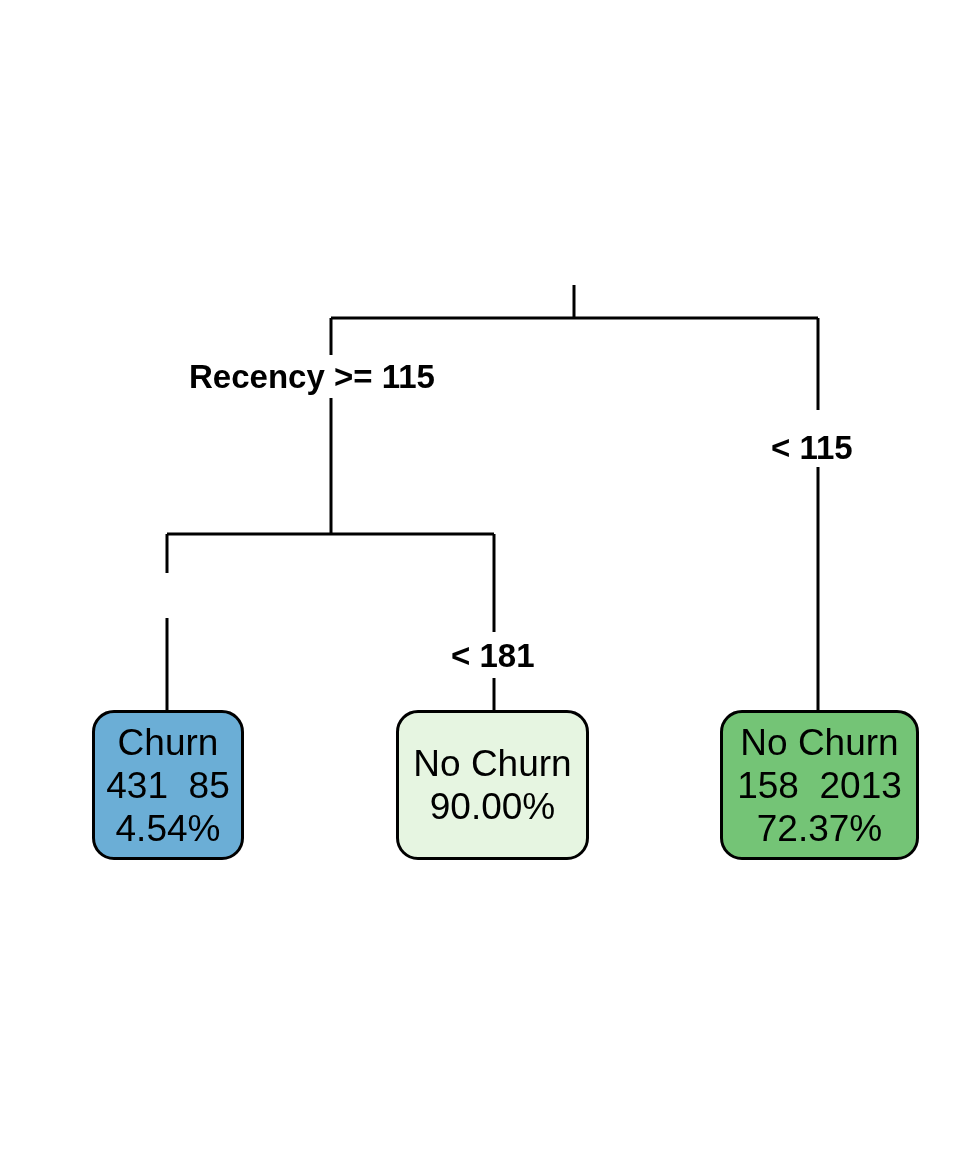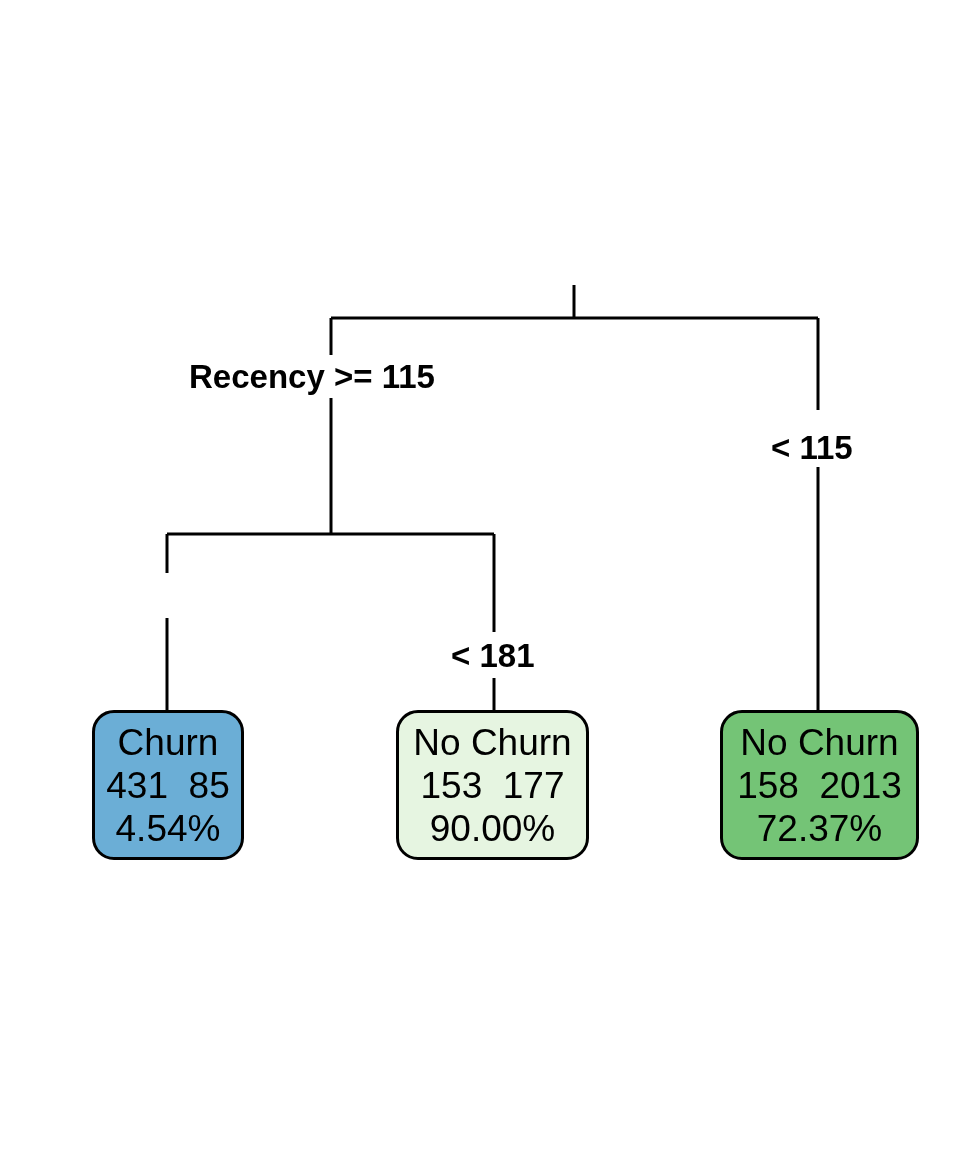--- a/index.html
+++ b/index.html
@@ -88,21 +88,20 @@
   <div class="split-label" style="left:445px; top:636px;">&lt; 181</div>
 
   <div class="node" style="left:92px; top:710px; width:152px; height:150px; background:#6BAED6;">
     <span class="node-line">Churn</span>
     <span class="node-line">431  85</span>
     <span class="node-line">4.54%</span>
   </div>
 
   <div class="node" style="left:396px; top:710px; width:193px; height:150px; background:#E6F5E1;">
     <span class="node-line">No Churn</span>
-    <span class="node-line">153  177</span>
     <span class="node-line">90.00%</span>
   </div>
 
   <div class="node" style="left:720px; top:710px; width:199px; height:150px; background:#74C476;">
     <span class="node-line">No Churn</span>
     <span class="node-line">158  2013</span>
     <span class="node-line">72.37%</span>
   </div>
 
 </div>

